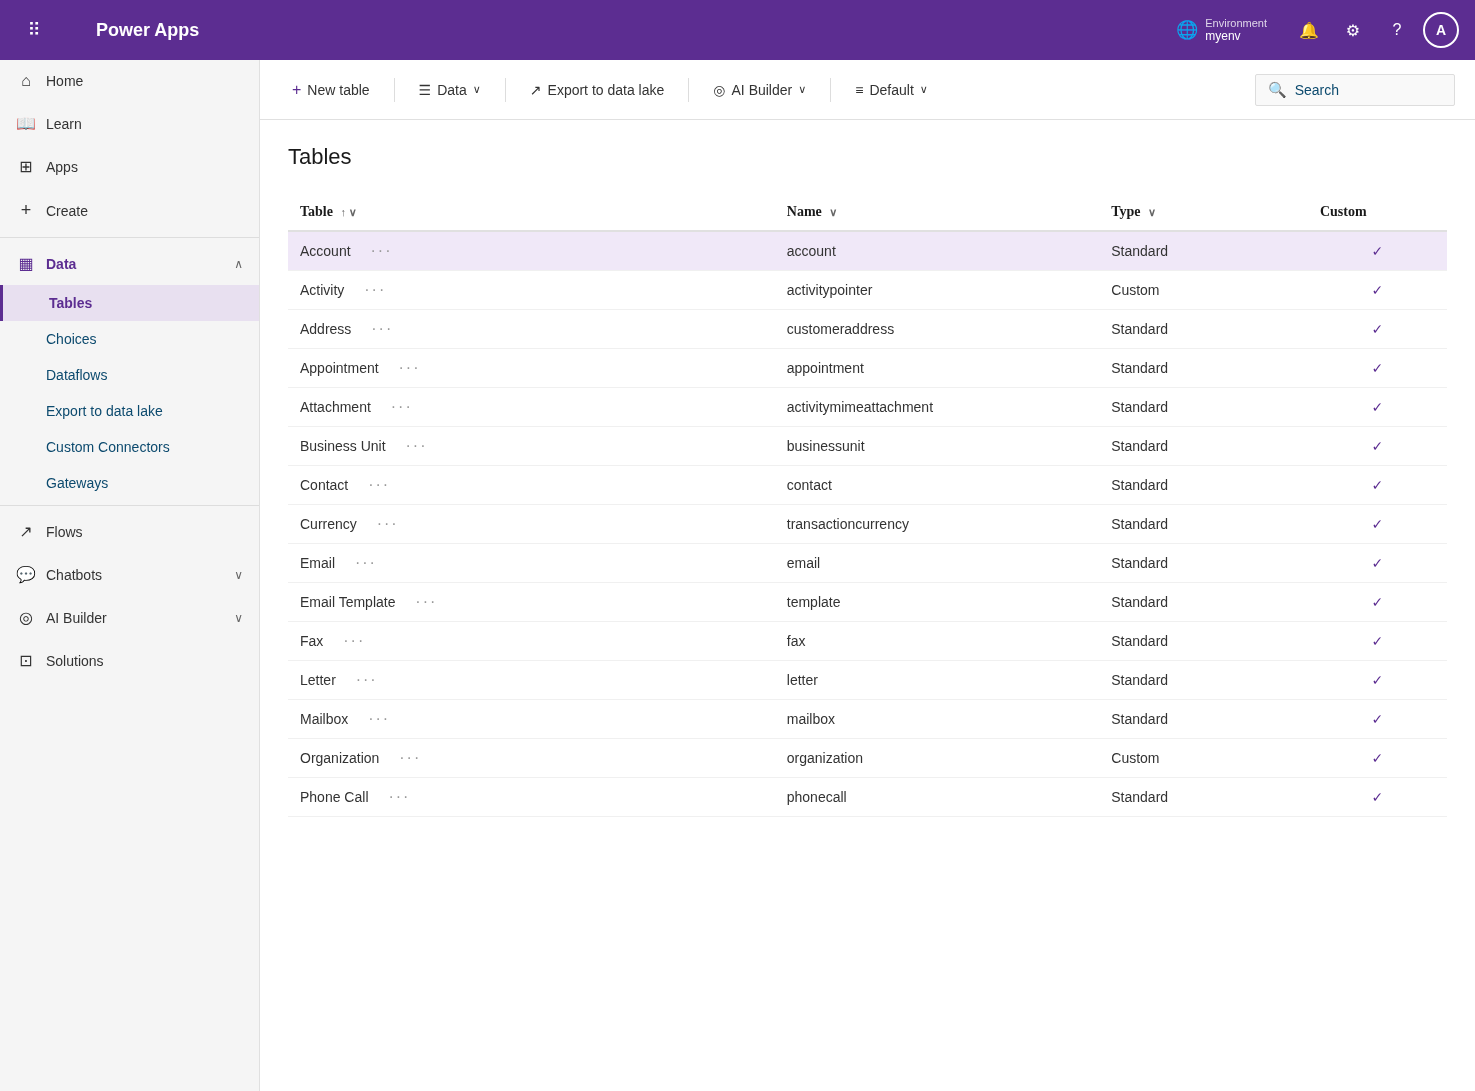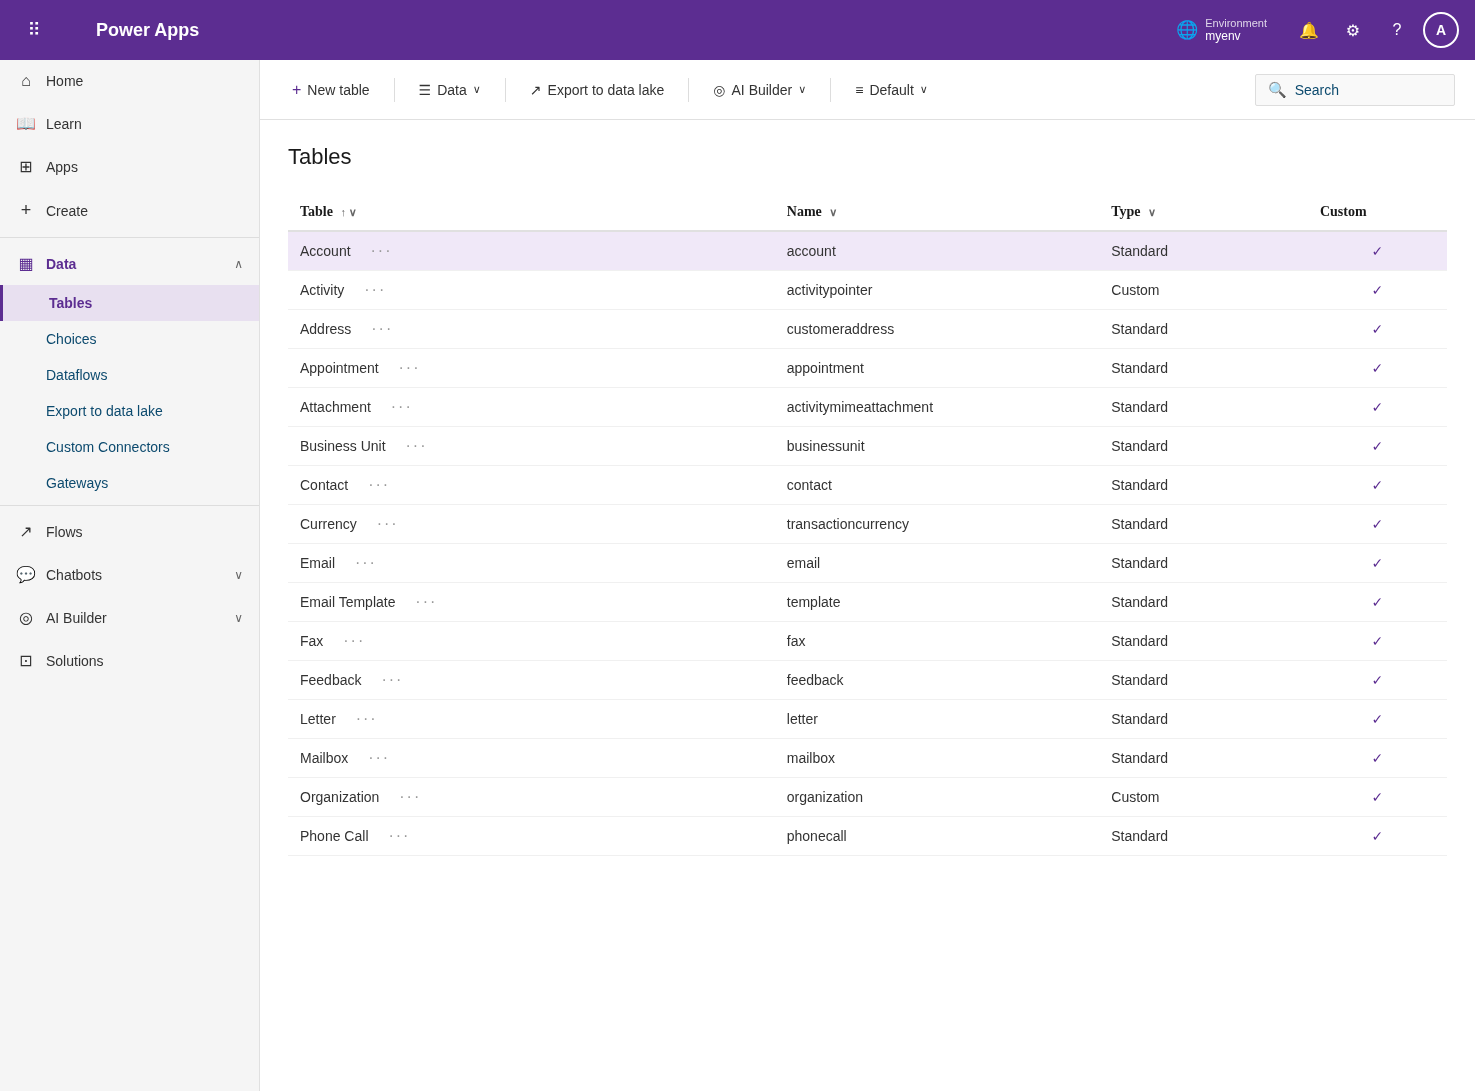--- a/index.html
+++ b/index.html
@@ -559,35 +559,20 @@
     </td>
     <td class="col-type">
       <span>Standard</span>
     </td>
     <td class="col-custom">
       <span class="check-icon">✓</span>
     </td>
   </tr>
             <tr>
     <td class="col-table">
-      <span>Feedback</span>
-      <span class="more-icon" style="margin-left:16px;">···</span>
-    </td>
-    <td class="col-name">
-      <span>feedback</span>
-    </td>
-    <td class="col-type">
-      <span>Standard</span>
-    </td>
-    <td class="col-custom">
-      <span class="check-icon">✓</span>
-    </td>
-  </tr>
-            <tr>
-    <td class="col-table">
       <span>Letter</span>
       <span class="more-icon" style="margin-left:16px;">···</span>
     </td>
     <td class="col-name">
       <span>letter</span>
     </td>
     <td class="col-type">
       <span>Standard</span>
     </td>
     <td class="col-custom">

